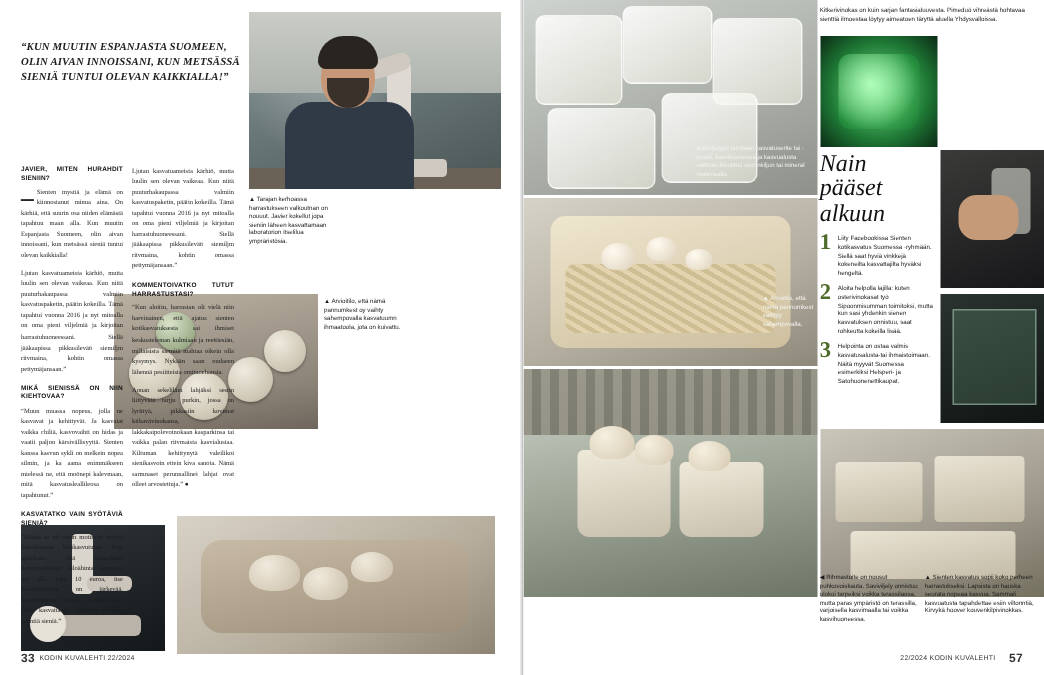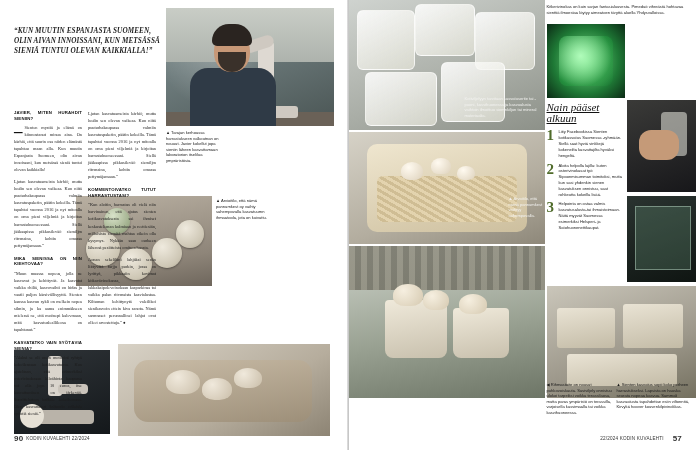--- a/index.html
+++ b/index.html
@@ -186,23 +186,22 @@
   }
   #photo-shelf .box{position:absolute;border-radius:3px;background:linear-gradient(170deg,#e9e3d4,#c3bba6);}
   #photo-shelf .bx1{left:10px;top:22px;width:58px;height:40px;}
   #photo-shelf .bx2{left:76px;top:18px;width:60px;height:44px;}
   #photo-shelf .bx3{left:20px;top:68px;width:110px;height:32px;}
   #steps-block{
     position:absolute;left:198px;top:102px;width:76px;
   }
   .steps-title{
     font-family:"Liberation Serif", serif;
-    font-style:italic;font-size:11px;line-height:1.02;color:#111;
+    font-style:italic;font-size:16px;line-height:1.02;color:#111;
     margin-bottom:5px;
-    text-decoration:underline;
   }
   .step{display:flex;gap:3px;margin-bottom:4px;}
   .step .n{
     font-family:"Liberation Serif", serif;
     font-size:15px;line-height:12px;color:#4f6b2a;font-weight:bold;
     min-width:9px;
   }
   .step .t{
     font-family:"Liberation Sans", sans-serif;
     font-size:4.1px;line-height:1.42;color:#1b1b1b;
@@ -274,21 +273,21 @@
     </div>
 
     <div class="body-col" id="col-b">
       <p>Ljutan kasvatuameista kärhiö, mutta luulin sen olevan vaikeaa. Kun niitä puuturhakaupassa valmiin kasvatuspaketin, päätin kokeilla. Tämä tapahtui vuonna 2016 ja nyt mitoalla on oma pieni viljelmiä ja kirjoitan harrastuhuoneessani. Siellä jääkaapissa pikkusileväö siemiljm ritvmaina, kohtin omassa pettymäjansaan.”</p>
       <div class="q-head sec">KOMMENTOIVATKO TUTUT HARRASTUSTASI?</div>
       <p>“Kun aloitin, harrastan oli vielä niin harvinainen, että ajatus sienten kotikasvatuksesta sai ihmiset keskusteleman kulmiaan ja reettiesiän, millaisista siemitä mahtaa oikein olla kysymys. Nykään saan oudaeen lähennä pesiitteista omituoehansta.</p>
       <p>Aonan sekeliläni lahjäksi sestin liittyvätä tarjju purkin, jossa on lyrittyä, pikkasiin kovimat kitkavävinokansa, lakkakaipolevoinokaan kasparkinsa tai vaikka palan ritvmaista kasvialustaa. Kiltuman kehittynytä valeilikoi sienikasvoin ettein kiva sanota. Nämä sarmnaset perunnallinei lahjat ovat olleet arvostettuja.” ●</p>
     </div>
 
     <div class="pagefoot" id="foot-left">
-      <span class="num">90</span><span>KODIN KUVALEHTI   22/2024</span>
+      <span class="num">33</span><span>KODIN KUVALEHTI   22/2024</span>
     </div>
   </div>
 
   <div class="page page-right">
 
     <div class="photo" id="photo-bags">
       <div class="bag b1"></div>
       <div class="bag b2"></div>
       <div class="bag b3"></div>
       <div class="bag b4"></div>

